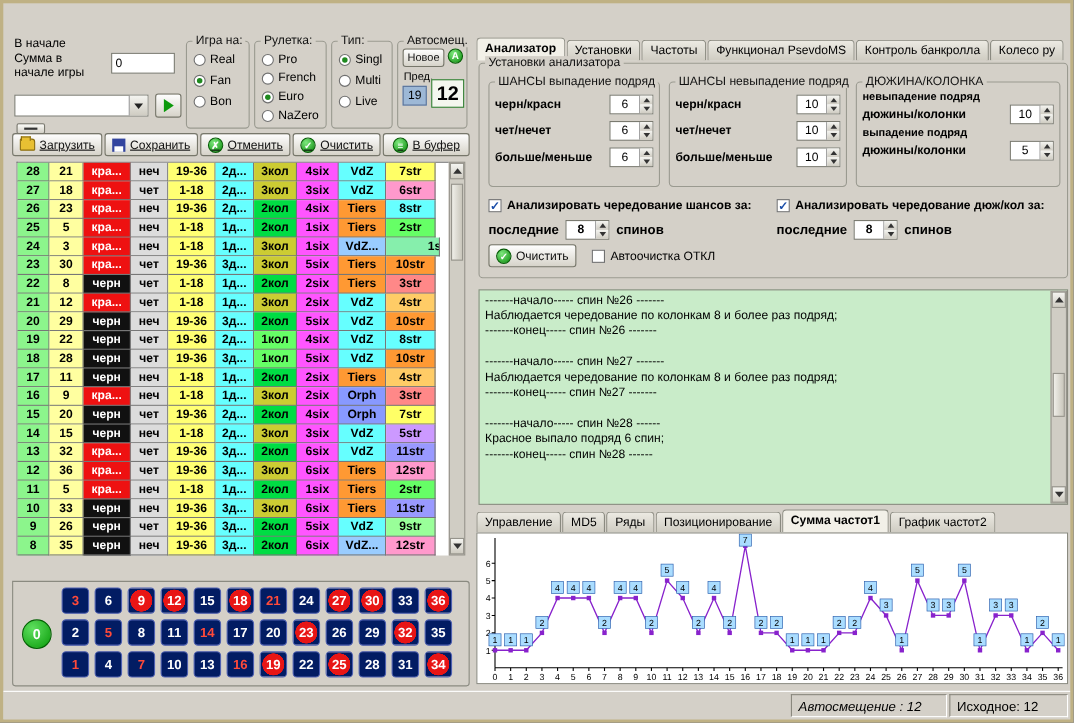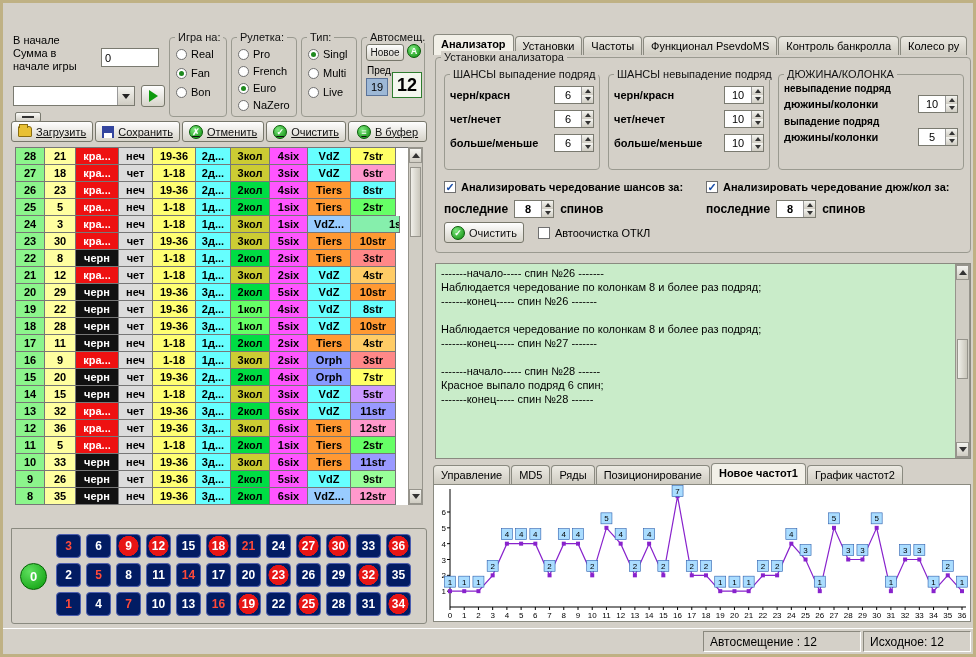--- a/index.html
+++ b/index.html
@@ -121,21 +121,21 @@
   .logline { min-height:14px; line-height:14px; white-space:nowrap; }
   .logscroll { position:absolute; right:0; top:0; bottom:0; width:15px; }
   .bottomtabs { position:absolute; left:430px; top:460px; width:542px; }
   .chartbox { position:absolute; left:430px; top:481px; width:538px; height:138px; background:#fff; border:1px solid #8a8a80; }
   
   .statusbar { position:absolute; left:0; right:0; bottom:0; height:26px; background:#d4d0c8;
                display:flex; align-items:stretch; gap:2px; padding:2px; border-top:1px solid #fff; }
   .spanel { border:1px solid; border-color:#8a887e #ffffff #ffffff #8a887e; font-size:12px;
             display:flex; align-items:center; padding:0 6px; }
   .spanel.main { flex:1;margin-top:31px; }
-  .spanel.mid { width:158px; } .spanel.last { width:108px; }
+  .spanel.mid { width:142px;font-style:italic; } .spanel.last { width:108px; }
 </style>
 </head>
 <body>
 
 <div class="window">
 
 
   <div class="startblock">
     <div class="ln">В начале</div>
     <div class="ln">Сумма в</div>
@@ -715,34 +715,35 @@
   <div class="log">
     <div class="logscroll vscroll">
       <span class="sbbtn up"></span>
       <span class="sbthumb bottom" style="height:40px;"></span>
       <span class="sbbtn dn"></span>
     </div>
   <div class="logline">-------начало----- спин №26 -------</div>
       <div class="logline">Наблюдается чередование по колонкам 8 и более раз подряд;</div>
       <div class="logline">-------конец----- спин №26 -------</div>
       <div class="logline"></div>
+      <div class="logline">-------начало----- спин №27 -------</div>
       <div class="logline">Наблюдается чередование по колонкам 8 и более раз подряд;</div>
       <div class="logline">-------конец----- спин №27 -------</div>
       <div class="logline"></div>
       <div class="logline">-------начало----- спин №28 ------</div>
       <div class="logline">Красное выпало подряд 6 спин;</div>
       <div class="logline">-------конец----- спин №28 ------</div>
     </div>
 
   <div class="tabbar bottomtabs">
     <span class="tab">Управление</span>
     <span class="tab">MD5</span>
     <span class="tab">Ряды</span>
     <span class="tab">Позиционирование</span>
-    <span class="tab active">Новое частот1</span>
+    <span class="tab active">Сумма частот1</span>
     <span class="tab">График частот2</span>
   </div>
 
   <div class="chartbox">
     <svg width="534" height="136">
         <line x1="16" y1="4" x2="16" y2="122" stroke="#000" stroke-width="1"></line>
         <line x1="16" y1="122" x2="532" y2="122" stroke="#000" stroke-width="1"></line>
         <line x1="13" y1="106.16666666666667" x2="16" y2="106.16666666666667" stroke="#000"></line>
         <text x="12" y="109.16666666666667" text-anchor="end" font-size="8" font-family="Liberation Sans, sans-serif">1</text>
         <line x1="13" y1="90.33333333333333" x2="16" y2="90.33333333333333" stroke="#000"></line>

